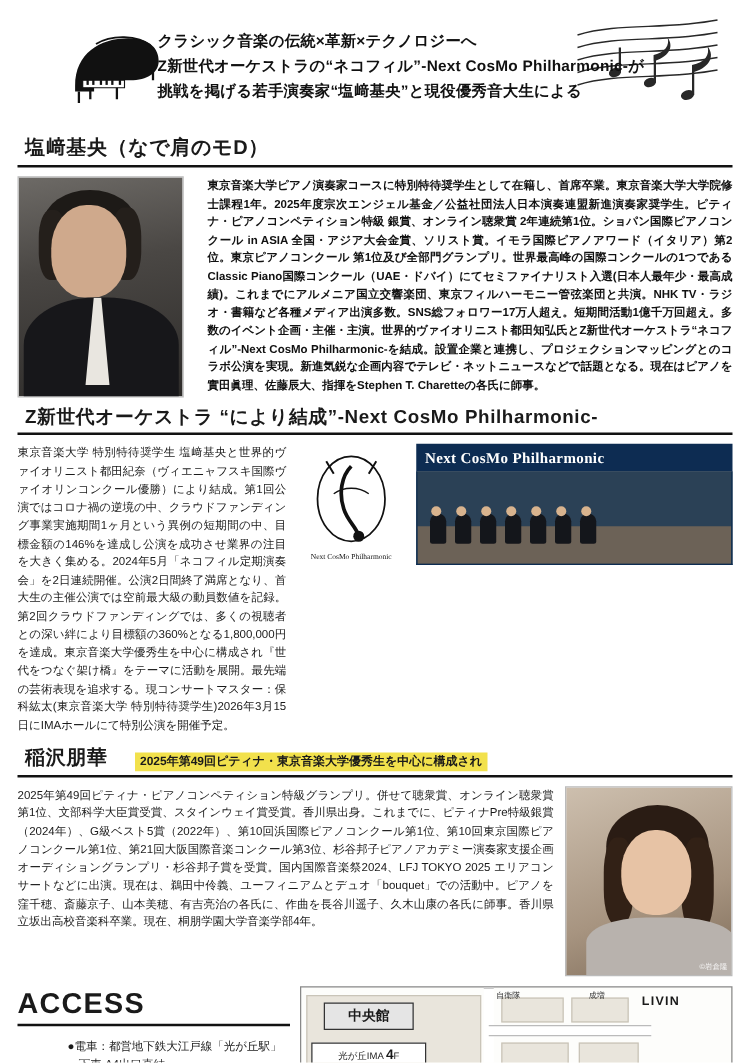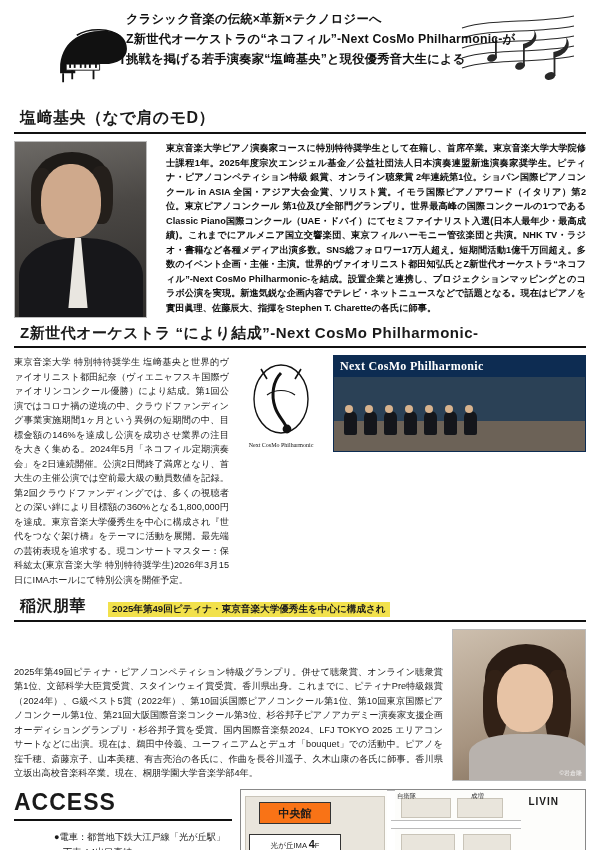--- a/index.html
+++ b/index.html
@@ -12,21 +12,21 @@
     overflow:hidden;
   }
   .page{position:relative;width:600px;height:850px;box-sizing:border-box;padding:10px 14px;}
 
   
   .header{position:relative;height:92px;}
   .piano{
     position:absolute;left:40px;top:16px;width:76px;height:58px;
   }
   .header-text{
-    position:absolute;left:112px;top:0;right:6px;
+    position:absolute;left:112px;top:14px;right:6px;
     font-weight:bold;font-size:12.3px;line-height:1.62;letter-spacing:0.2px;
     color:#111;
   }
   .notes{position:absolute;right:8px;top:4px;width:120px;height:80px;opacity:.9;}
 
   
   .sec-title{
     font-weight:bold;font-size:16px;
     border-bottom:2.2px solid #111;
     padding:2px 4px 3px 6px;
@@ -85,21 +85,21 @@
   .orch-photo .h{position:absolute;width:8px;height:8px;border-radius:50%;background:#d8b38e;}
 
   
   .title3{
     display:flex;align-items:flex-end;gap:22px;
     border-bottom:2.2px solid #111;padding:2px 4px 3px 6px;margin:6px 0 7px 0;
   }
   .title3 .n{font-weight:bold;font-size:16px;letter-spacing:.5px;}
   .title3 .p{font-size:9.6px;font-weight:bold;background:#f2e14c;padding:1px 4px;}
   .artist3{display:flex;gap:9px;}
-  .bio3{font-size:9.2px;line-height:1.58;text-align:justify;flex:1;margin-top:36px;}
+  .bio3{font-size:9.2px;line-height:1.58;text-align:justify;flex:1;}
   .photo3{
     width:132px;height:150px;flex:none;border:1px solid #bbb;position:relative;overflow:hidden;
     background:linear-gradient(160deg,#cdbfae 0%,#a79480 60%,#7d6b58 100%);
   }
   .photo3 .face{position:absolute;left:44px;top:34px;width:56px;height:68px;border-radius:48% 48% 45% 45%;background:#e7c3a5;}
   .photo3 .hair{position:absolute;left:32px;top:14px;width:82px;height:66px;border-radius:52% 52% 34% 34%;background:#2a1c14;}
   .photo3 .hairL{position:absolute;left:30px;top:40px;width:24px;height:70px;border-radius:40%;background:#322116;}
   .photo3 .hairR{position:absolute;left:92px;top:40px;width:26px;height:76px;border-radius:40%;background:#322116;}
   .photo3 .body{position:absolute;left:16px;top:104px;width:120px;height:50px;background:#b8b2ad;border-radius:40% 40% 0 0;}
   .credit{position:absolute;right:3px;bottom:2px;font-size:6px;color:#fff;opacity:.85;}
@@ -117,24 +117,24 @@
   }
   .map .blk{position:absolute;background:#e9e5dc;border:1px solid #c9c4b8;}
   .map .rd{position:absolute;background:#fff;border-top:1px solid #bbb;border-bottom:1px solid #bbb;}
   .map .lbl{position:absolute;font-size:6.4px;color:#333;}
   .map .floor{
     position:absolute;left:8px;top:44px;width:92px;height:34px;border:1px solid #333;background:#fff;
     font-size:7.6px;text-align:center;padding-top:2px;box-sizing:border-box;line-height:1.3;
   }
   .map .floor b{font-size:11px;}
   .map .centerbox{
-    position:absolute;left:18px;top:12px;width:70px;height:20px;border:1px solid #333;background:#f97316;
+    position:absolute;left:18px;top:12px;width:70px;height:20px;border:1px solid #333;background:#e5e5e5;
     font-size:11px;font-weight:bold;text-align:center;line-height:20px;
   }
-  .map .livin{position:absolute;right:26px;top:6px;font-size:10px;font-weight:bold;letter-spacing:1px;}
+  .map .livin{position:absolute;right:41px;top:6px;font-size:10px;font-weight:bold;letter-spacing:1px;}
 </style>
 </head>
 <body>
 
 <div class="page">
 
   <div class="header">
     <svg class="piano" viewBox="0 0 100 76">
       <path d="M8 56 C8 22 34 6 64 6 C88 6 96 18 96 30 C96 42 84 50 66 50 L28 50 L28 62 L8 62 Z" fill="#111"></path>
       <path d="M16 50 L60 50 L60 58 L16 58 Z" fill="#fff" stroke="#111" stroke-width="1.2"></path>

